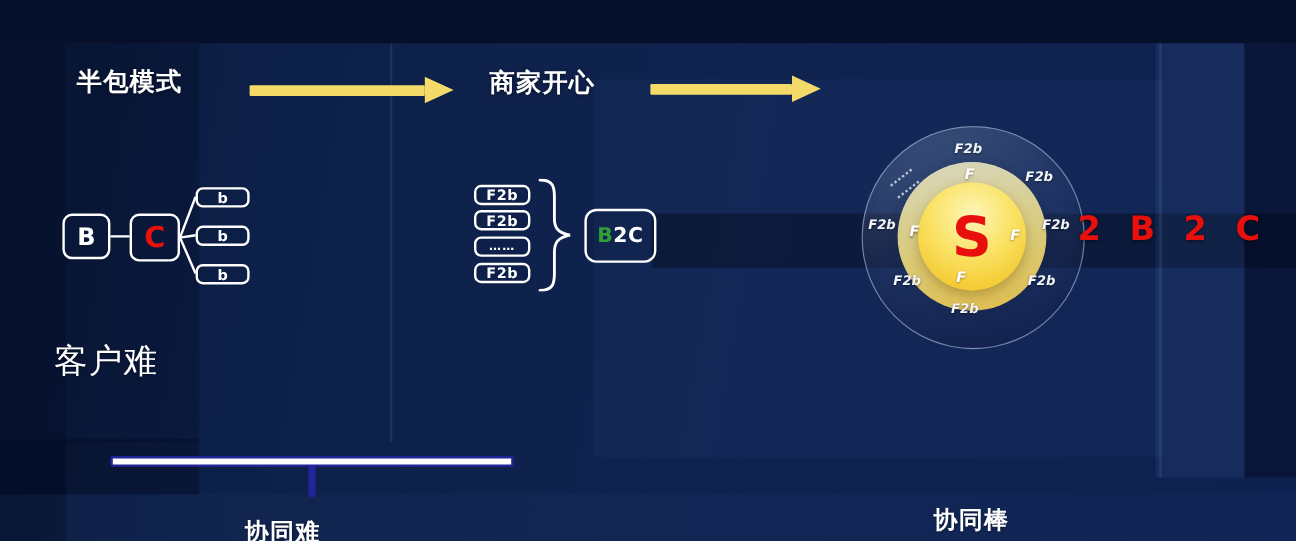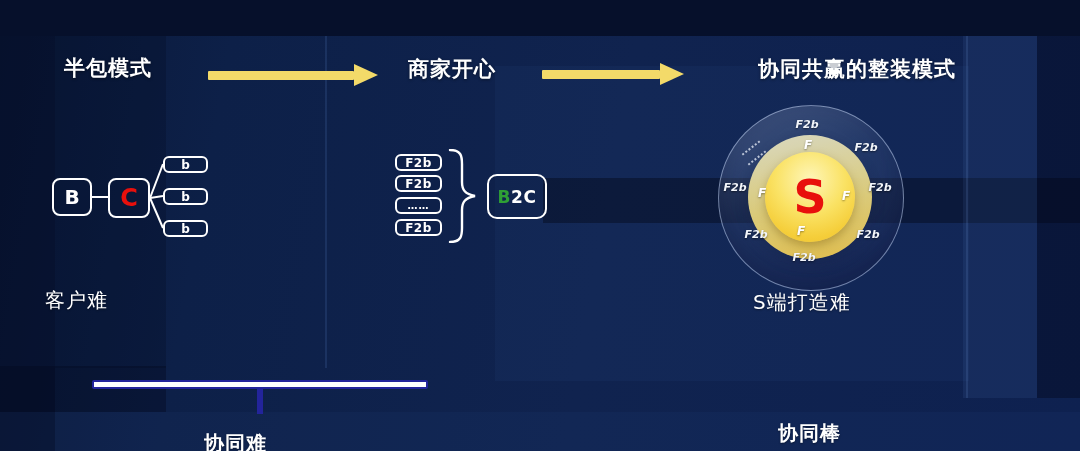--- a/index.html
+++ b/index.html
@@ -53,21 +53,21 @@
   .s-label{font-size:46px;font-weight:bold;color:var(--brand-red,#E8100C);line-height:1;}
   .ring-f{position:absolute;transform:translate(-50%,-50%);color:#fff;font-size:12px;
     font-weight:bold;font-style:italic;text-shadow:0 1px 2px rgba(0,0,0,.4);}
   .outer-f2b{position:absolute;transform:translate(-50%,-50%);color:#F2F5FA;font-size:11px;
     font-weight:bold;font-style:italic;text-shadow:0 1px 2px rgba(0,0,0,.5);white-space:nowrap;}
   .dotline{position:absolute;width:22px;border-top:2px dotted rgba(235,240,250,.75);transform:rotate(-38deg);}
 
   .label-2b2c{position:absolute;left:898px;top:138px;font-size:28px;font-weight:bold;
     color:var(--brand-red,#E8100C);letter-spacing:7px;text-shadow:0 1px 3px rgba(0,0,0,.5);white-space:nowrap;}
 
-  .caption{position:absolute;color:#fff;font-size:20px;line-height:27px;letter-spacing:1px;
+  .caption{position:absolute;color:#fff;font-size:28px;line-height:27px;letter-spacing:1px;
     text-shadow:0 1px 2px rgba(0,0,0,.4);white-space:nowrap;}
 
   .bracket-bar{position:absolute;left:92px;top:344px;width:336px;height:9px;background:#fff;
     border:2px solid var(--bar-indigo,#23249B);border-radius:2px;box-sizing:border-box;}
   .bracket-stem{position:absolute;left:257px;top:352px;width:6px;height:26px;background:var(--bar-indigo,#23249B);}
   .footer-label{position:absolute;color:#fff;font-size:20px;font-weight:bold;letter-spacing:1px;
     text-shadow:0 1px 2px rgba(0,0,0,.4);white-space:nowrap;}
 
   svg{display:block;}
 </style>
@@ -90,21 +90,20 @@
   <div class="col-title" style="left:64px;top:18px;">半包模式</div>
   <div class="arrow" style="left:208px;top:28px;width:170px;">
     <div class="body" style="width:146px;"></div>
     <div class="head" style="left:146px;"></div>
   </div>
   <div class="col-title" style="left:408px;top:19px;">商家开心</div>
   <div class="arrow" style="left:542px;top:27px;width:142px;">
     <div class="body" style="width:118px;"></div>
     <div class="head" style="left:118px;"></div>
   </div>
-  <div class="col-title" style="left:758px;top:19px;">协同共赢的整装模式</div>
 
   <div class="abs" style="left:45px;top:115px;width:170px;height:95px;">
     <svg width="170" height="95" viewBox="0 0 170 95" style="position:absolute;left:0;top:0;">
       <line x1="47" y1="46" x2="63" y2="46" stroke="#fff" stroke-width="2"></line>
       <line x1="105" y1="47" x2="118" y2="13" stroke="#fff" stroke-width="2"></line>
       <line x1="105" y1="47" x2="118" y2="45" stroke="#fff" stroke-width="2"></line>
       <line x1="105" y1="47" x2="118" y2="77" stroke="#fff" stroke-width="2"></line>
     </svg>
     <div class="box lbl-b" style="left:7px;top:27px;width:40px;height:38px;">B</div>
     <div class="box lbl-c" style="left:63px;top:27px;width:42px;height:40px;">C</div>
@@ -141,24 +140,24 @@
     <span class="outer-f2b" style="left:148px;top:42px;">F2b</span>
     <span class="outer-f2b" style="left:162px;top:82px;">F2b</span>
     <span class="outer-f2b" style="left:150px;top:129px;">F2b</span>
     <span class="outer-f2b" style="left:86px;top:152px;">F2b</span>
     <span class="outer-f2b" style="left:38px;top:129px;">F2b</span>
     <span class="outer-f2b" style="left:17px;top:82px;">F2b</span>
     <div class="dotline" style="left:22px;top:42px;"></div>
     <div class="dotline" style="left:28px;top:52px;"></div>
   </div>
 
+  <div class="label-2b2c">2 B 2 C</div>
 
   <div class="caption" style="left:45px;top:251px;">客户难</div>
   <div class="caption" style="left:753px;top:253px;">
-    <div>S端打造难</div>
   </div>
 
   <div class="bracket-bar"></div>
   <div class="bracket-stem"></div>
   <div class="footer-label" style="left:204px;top:394px;text-decoration:underline;">协同难</div>
   <div class="footer-label" style="left:778px;top:384px;">协同棒</div>
 
 </div>
 
 </body></html>

